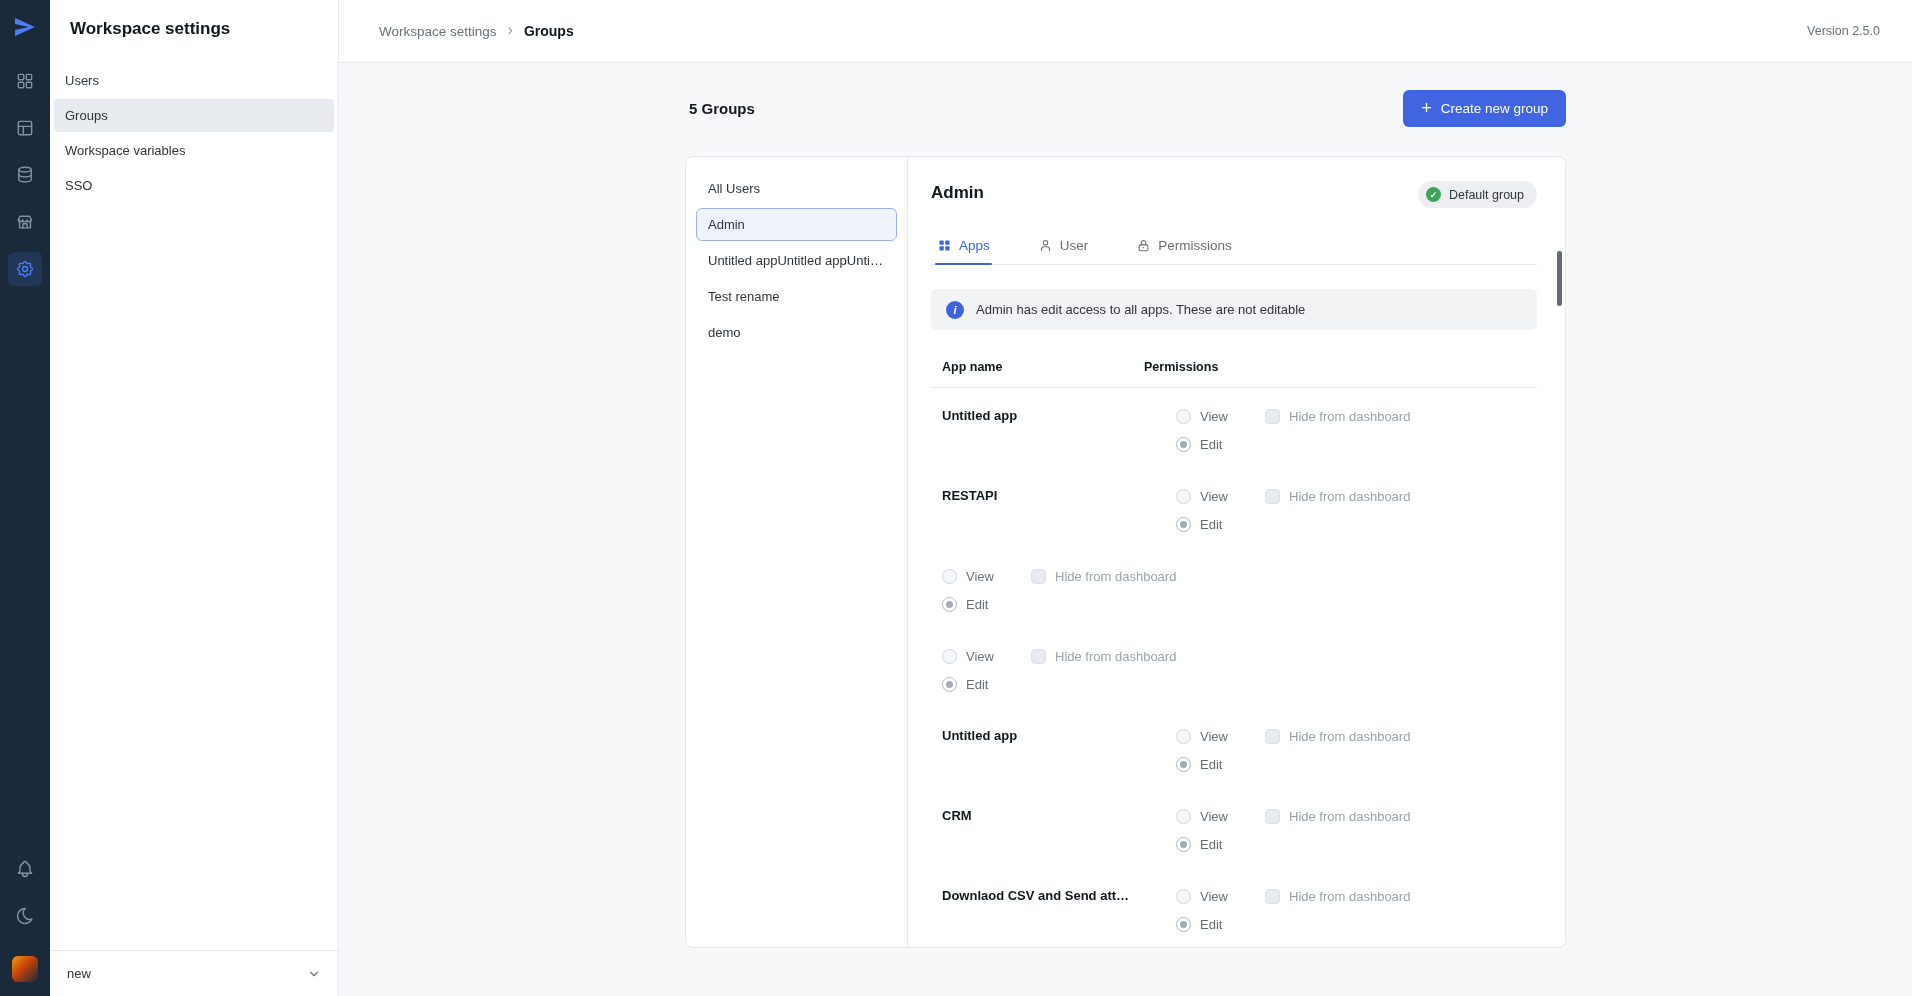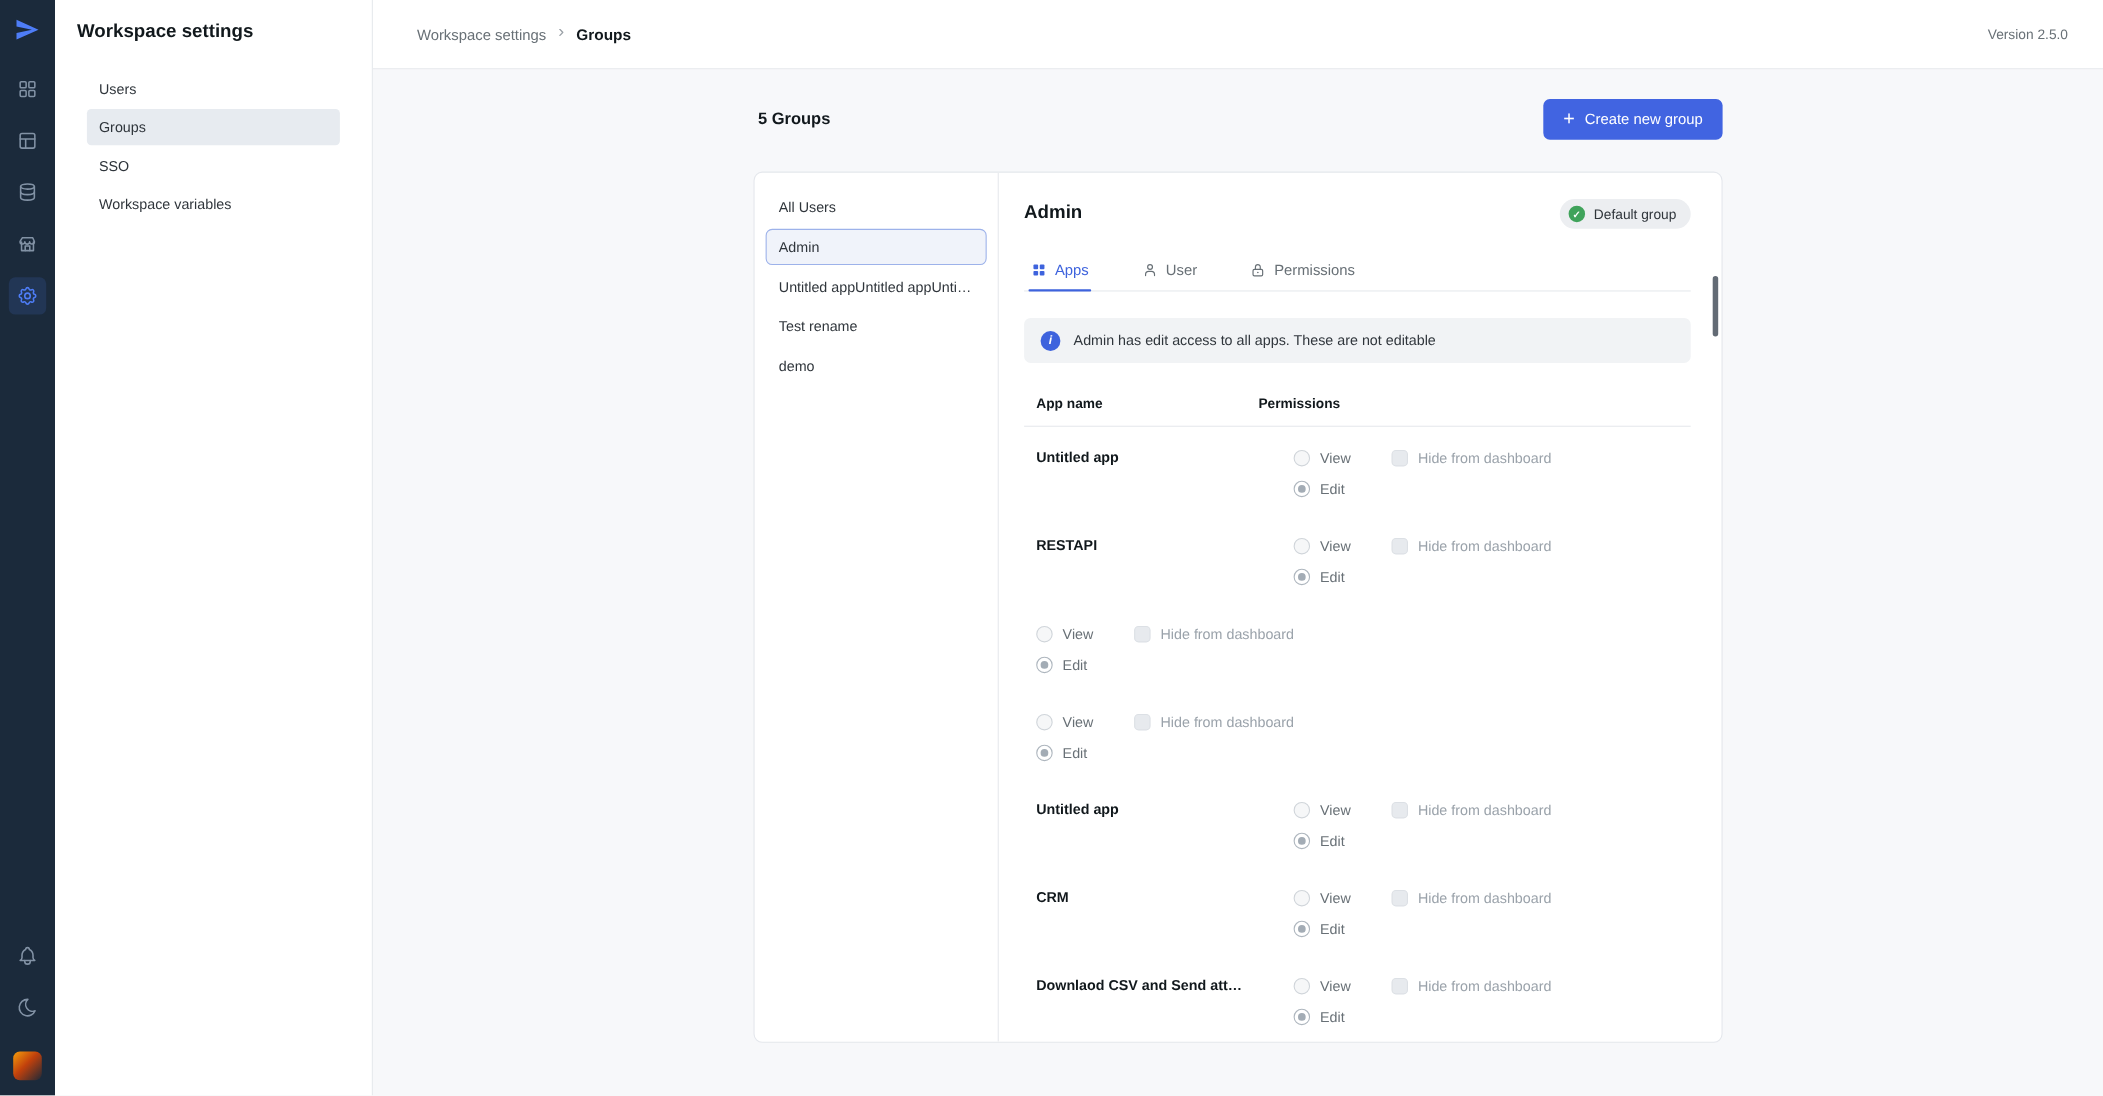--- a/index.html
+++ b/index.html
@@ -30,21 +30,21 @@
     width: 26px; height: 26px; border-radius: 6px; margin-top: 10px; cursor: pointer;
     background: linear-gradient(135deg, #f59e0b 0%, #c2410c 45%, #1f2937 100%);
   }
 
   
   .sidebar {
     width: 289px; flex: 0 0 289px; background: #ffffff;
     border-right: 1px solid #e6e9ed; position: relative; padding-top: 19px;
   }
   .sidebar-title { font-size: 17px; font-weight: 700; color: #11181c; margin-left: 20px; }
-  .side-nav { margin-top: 25px; padding: 0 29px; }
+  .side-nav { margin-top: 25px; padding: 0 4px; }
   .side-item {
     height: 33px; display: flex; align-items: center; padding: 0 11px;
     border-radius: 4px; font-size: 13px; color: #2f353b; margin-bottom: 2px; cursor: pointer;
   }
   .side-item.active { background: #e7ebf0; }
   .workspace-switcher {
     position: absolute; bottom: 0; left: 0; right: 0; height: 46px;
     border-top: 1px solid #e6e9ed; display: flex; align-items: center;
     justify-content: space-between; padding: 0 17px; font-size: 13px;
     color: #2f353b; cursor: pointer; background: #fff;
@@ -215,23 +215,29 @@
         </button>
       </div>
     <div class="avatar"></div>
   </aside>
 
   <aside class="sidebar">
     <div class="sidebar-title">Workspace settings</div>
     <nav class="side-nav" id="sidebar-nav">
         <div class="side-item">Users</div>
         <div class="side-item active">Groups</div>
+        <div class="side-item">Workspace variables</div>
         <div class="side-item">SSO</div>
-        <div class="side-item">Workspace variables</div>
       </nav>
+    <div class="workspace-switcher">
+      <span>new</span>
+      <svg width="14" height="14" viewBox="0 0 24 24" fill="none" stroke="currentColor" stroke-width="2" stroke-linecap="round" stroke-linejoin="round">
+          <path d="M6 9l6 6 6-6"></path>
+        </svg>
+    </div>
   </aside>
 
   <div class="main">
     <header class="topbar">
       <div class="breadcrumb">
         <span class="crumb-root">Workspace settings</span>
         <span class="crumb-sep">›</span>
         <span class="crumb-current">Groups</span>
       </div>
       <span class="version">Version 2.5.0</span>

